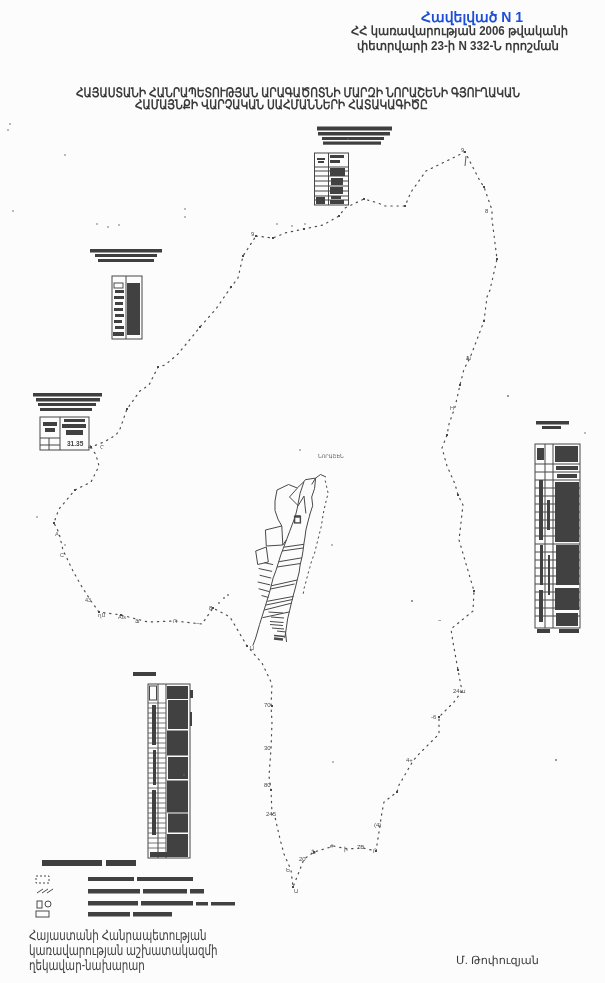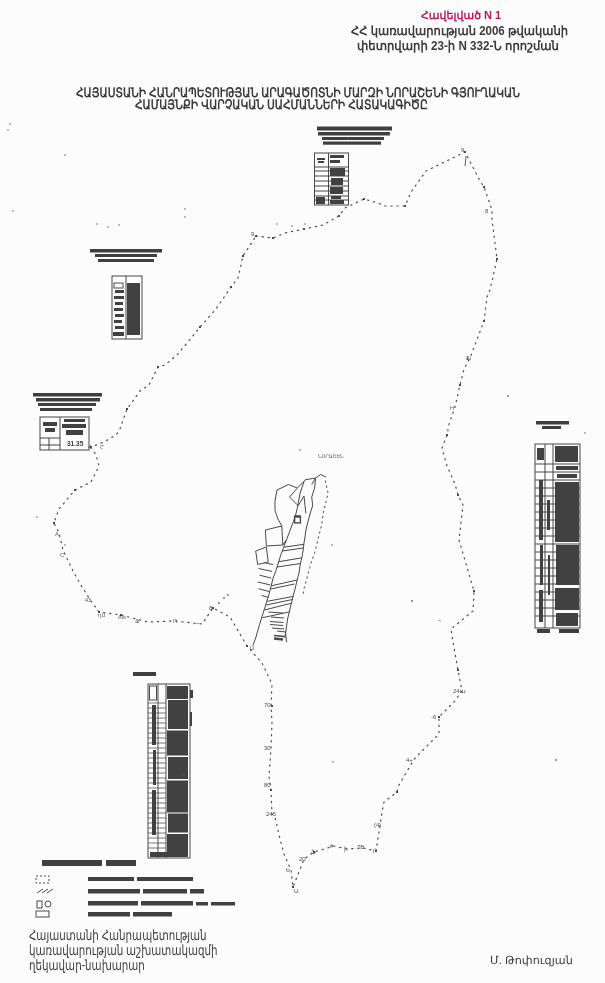--- a/index.html
+++ b/index.html
@@ -6,21 +6,21 @@
 body{width:605px;height:983px;background:#fcfcfc;overflow:hidden;
   font-family:"Liberation Sans",sans-serif;}
 #page{position:relative;width:605px;height:983px;color:#3b3b3b;}
 .t{position:absolute;white-space:nowrap;}
 svg{position:absolute;left:0;top:0;}
 </style>
 </head>
 <body>
 <div id="page">
 
-<div class="t" id="h1" style="left:421px;top:9px;font-size:11px;font-weight:bold;color:#be185d;transform-origin:left top;transform:scaleX(1);">Հավելված N 1</div>
+<div class="t" id="h1" style="left:421px;top:9px;font-size:14px;font-weight:bold;color:#1d4ed8;transform-origin:left top;transform:scaleX(1);">Հավելված N 1</div>
 <div class="t" id="h2" style="left:351px;top:23px;font-size:12.5px;font-weight:bold;color:#3a3a3a;transform-origin:left top;transform:scaleX(0.92);">ՀՀ կառավարության 2006 թվականի</div>
 <div class="t" id="h3" style="left:357px;top:37.5px;font-size:12.5px;font-weight:bold;color:#3a3a3a;transform-origin:left top;transform:scaleX(0.93);">փետրվարի 23-ի N 332-Ն որոշման</div>
 
 <div class="t" id="t1" style="left:76px;top:85px;font-size:13px;font-weight:bold;color:#3a3a3a;transform-origin:left top;transform:scaleX(0.818);">ՀԱՅԱՍՏԱՆԻ ՀԱՆՐԱՊԵՏՈՒԹՅԱՆ ԱՐԱԳԱԾՈՏՆԻ ՄԱՐԶԻ ՆՈՐԱՇԵՆԻ ԳՅՈՒՂԱԿԱՆ</div>
 <div class="t" id="t2" style="left:135px;top:96.5px;font-size:13px;font-weight:bold;color:#3a3a3a;transform-origin:left top;transform:scaleX(0.818);">ՀԱՄԱՅՆՔԻ ՎԱՐՉԱԿԱՆ ՍԱՀՄԱՆՆԵՐԻ ՀԱՏԱԿԱԳԻԾԸ</div>
 
 <svg width="605" height="983" viewBox="0 0 605 983">
 
 <g fill="none" stroke="#4e4e4e" stroke-width="1.2" stroke-dasharray="1.3 4.8" stroke-linecap="round">
 <path d="M256,236 L273,238 285,233 304,229 323,225 339,216 345,208 364,199 378,203 385,206 405,206 411,192 426,171 465,152
@@ -393,14 +393,14 @@
         <circle cx="333" cy="762" r="0.8"></circle>
 <circle cx="65" cy="545" r="0.8"></circle>
         <circle cx="184" cy="775" r="0.8"></circle>
 <circle cx="556" cy="760" r="0.9"></circle>
         <circle cx="65" cy="155" r="0.8"></circle>
 </g>
 </svg>
 
 <div class="t" id="s1" style="left:29px;top:928px;font-size:14px;line-height:14.8px;color:#3c3c3c;transform-origin:left top;transform:scaleX(0.735);">Հայաստանի Հանրապետության<br>կառավարության աշխատակազմի<br>ղեկավար-նախարար</div>
 
-<div class="t" id="s2" style="left:456px;top:954px;font-size:11.2px;color:#3c3c3c;margin-left:34px;">Մ. Թոփուզյան</div>
+<div class="t" id="s2" style="left:456px;top:954px;font-size:11.2px;color:#3c3c3c;">Մ. Թոփուզյան</div>
 </div>
 
 </body></html>

